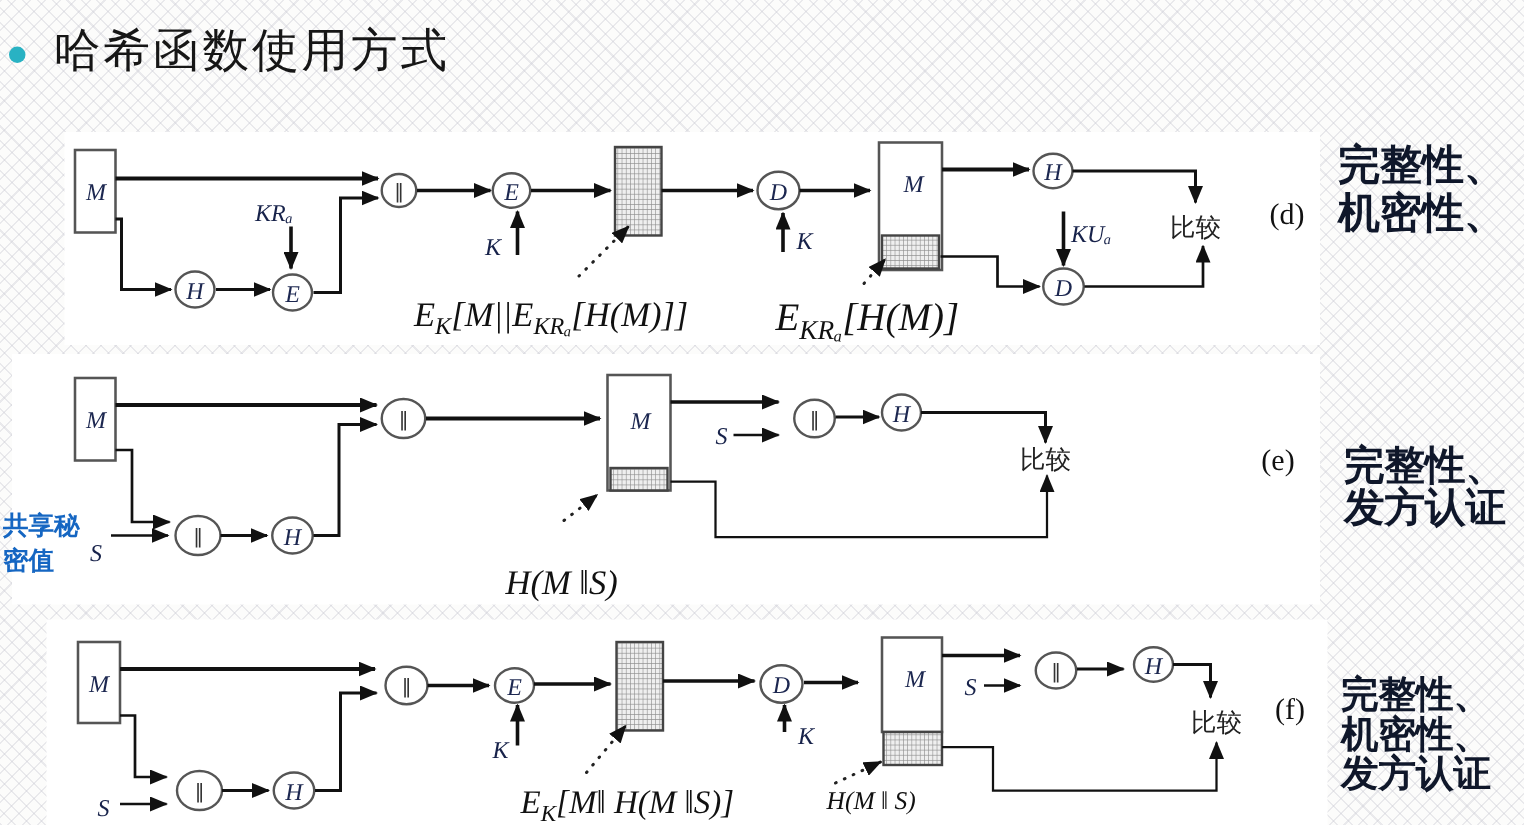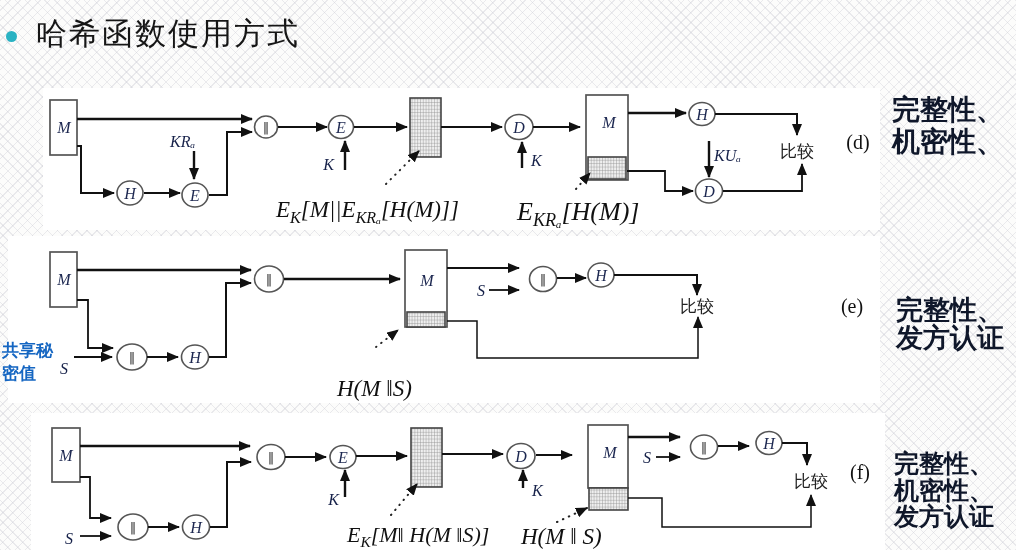--- a/index.html
+++ b/index.html
@@ -23,21 +23,21 @@
   #caption-d{left:892px;top:94px;font-size:28px;line-height:31.5px;}
   #caption-e{left:896px;top:296px;font-size:27px;line-height:28px;}
   #caption-f{left:894px;top:450px;font-size:25px;line-height:26.5px;}
   #secret-label{left:2px;top:339px;font-size:17px;line-height:23px;font-weight:bold;color:#1566c2;}
   .formula{font-family:"Liberation Serif",serif;font-style:italic;color:#111;white-space:nowrap;}
   .formula sub{font-size:70%;font-style:italic;}
   #formula-d1{left:276px;top:197px;font-size:23px;}
   #formula-d2{left:517px;top:197px;font-size:26px;}
   #formula-e1{left:337px;top:349px;font-size:23px;margin-top:27px;}
   #formula-f1{left:347px;top:522px;font-size:22px;}
-  #formula-f2{left:521px;top:524px;font-size:23px;}
+  #formula-f2{left:551px;top:524px;font-size:17px;}
   
   .mtxt{font:italic 16px "Liberation Serif",serif;fill:#1c2750;}
   .key{font:italic 16px "Liberation Serif",serif;fill:#17224a;}
   .cat{font:13px "DejaVu Sans",sans-serif;fill:#333;}
   .cmp{font:17px "Liberation Sans",sans-serif;fill:#222;}
   .lbl{font:20px "Liberation Serif",serif;fill:#111;}
   .flow{stroke:#111;fill:none;}
   .node{fill:#fff;stroke:#555;stroke-width:1.6;}
   .box{fill:#fff;stroke:#555;stroke-width:1.7;}
   .hatchbox{fill:url(#hatch);stroke:#444;stroke-width:1.6;}

